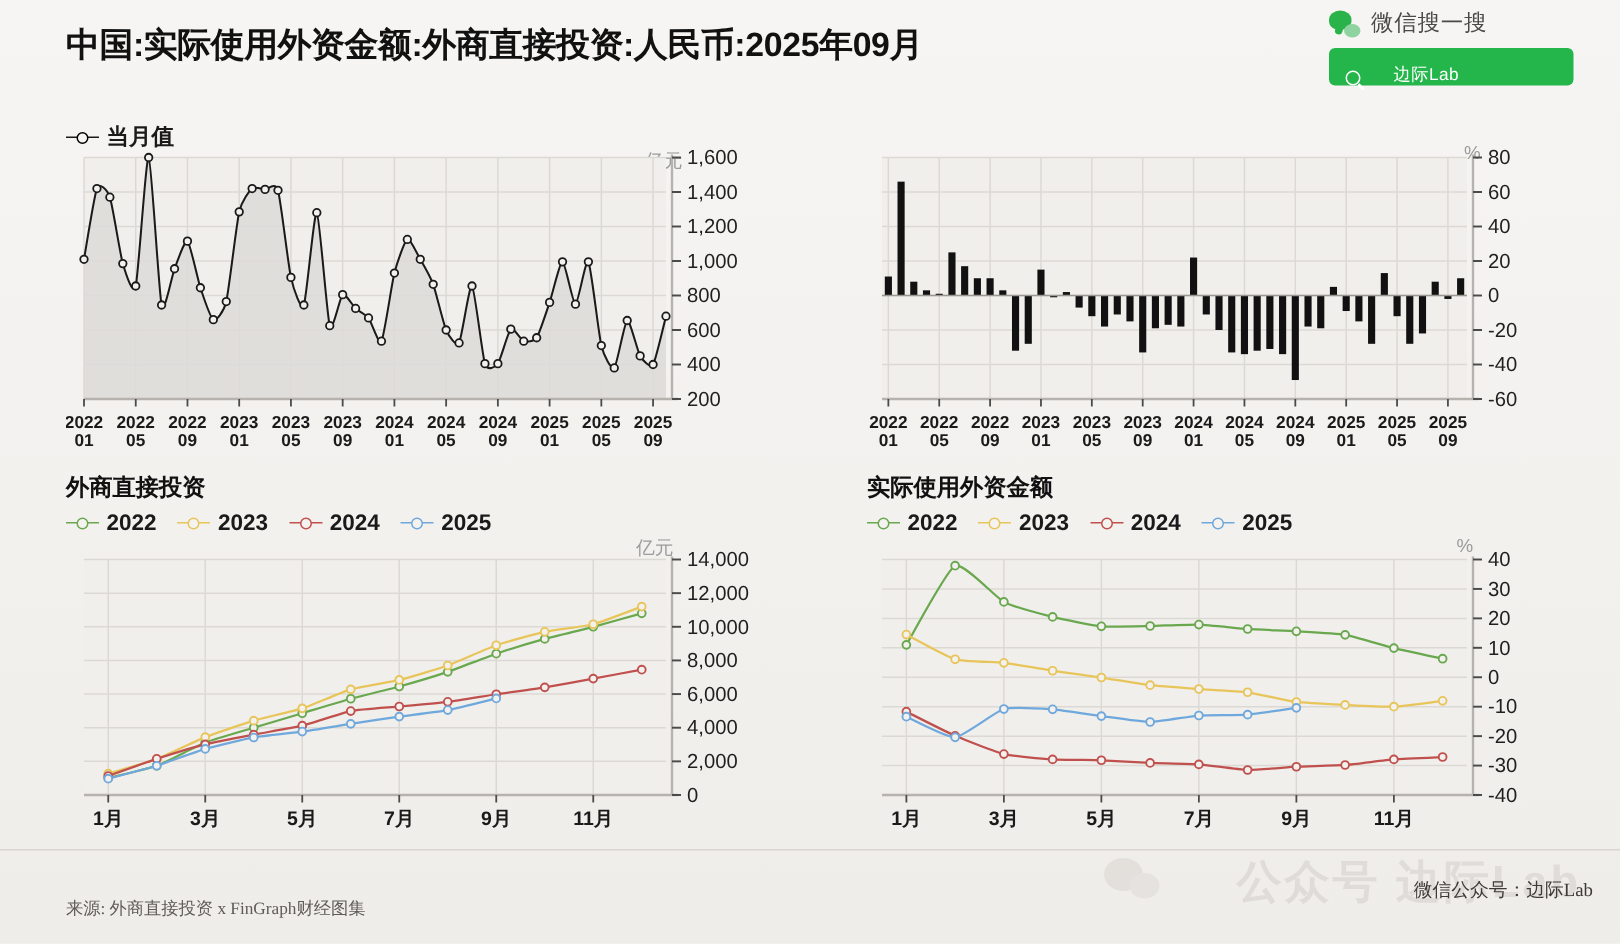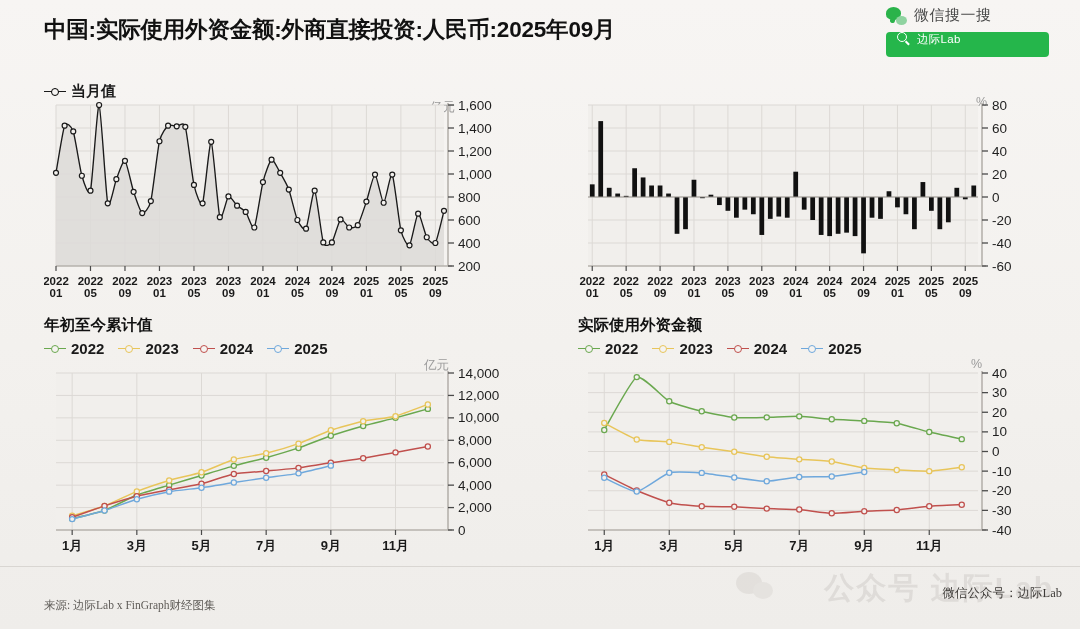--- a/index.html
+++ b/index.html
@@ -36,21 +36,21 @@
     background:#2ab34a; border-radius:50% 0 50% 50%; transform:rotate(15deg);
   }
   #wechat-logo .b2 {
     position:absolute; right:0px; bottom:0px; width:11px; height:9px;
     background:#8fd3a0; border-radius:50%;
   }
   #wechat-label { font-size:15px; color:#4a4a4a; letter-spacing:0.5px; white-space:nowrap;}
   #wechat-search {
     margin-top:7px; margin-left:14px; width:163px; height:25px;
     background:#25b64b; border-radius:4px;
-    display:flex; align-items:flex-start; gap:10px; padding-left:11px;
+    display:flex; align-items:flex-end; gap:22px; padding-left:11px;
   }
   #wechat-search .mag {
     width:10px; height:10px; border:1.6px solid #ffffff; border-radius:50%;
     position:relative; flex:none;
   }
   #wechat-search .mag:after {
     content:""; position:absolute; right:-4px; bottom:-3px; width:5px; height:1.6px;
     background:#fff; transform:rotate(45deg);
   }
   #wechat-search-text { color:#fff; font-size:11.5px; letter-spacing:0.3px;}
@@ -387,21 +387,21 @@
         <line x1="353.36956521739125" y1="188" x2="353.36956521739125" y2="193" stroke="#4a4a4a" stroke-width="1.2"></line>
         <text x="353.36956521739125" y="207" fill="#1a1a1a" font-size="11.5px" font-weight="bold" text-anchor="middle" font-family="&quot;Liberation Sans&quot;, sans-serif">2025</text>
         <text x="353.36956521739125" y="219" fill="#1a1a1a" font-size="11.5px" font-weight="bold" text-anchor="middle" font-family="&quot;Liberation Sans&quot;, sans-serif">05</text>
         <line x1="387.28260869565213" y1="188" x2="387.28260869565213" y2="193" stroke="#4a4a4a" stroke-width="1.2"></line>
         <text x="387.28260869565213" y="207" fill="#1a1a1a" font-size="11.5px" font-weight="bold" text-anchor="middle" font-family="&quot;Liberation Sans&quot;, sans-serif">2025</text>
         <text x="387.28260869565213" y="219" fill="#1a1a1a" font-size="11.5px" font-weight="bold" text-anchor="middle" font-family="&quot;Liberation Sans&quot;, sans-serif">09</text>
       </svg>
   </div>
 
   <div class="panel" id="panel-ytd-value" style="left:44px; top:315px; width:490px; height:245px;">
-    <div class="panel-title">年初至今累计值</div>
+    <div class="panel-title">外商直接投资</div>
     <div class="legend-row" id="legend-ytd-value">
         <div class="legend-item">
           <span class="lm">
             <span class="ln" style="background: rgb(106, 168, 79);"></span>
             <span class="dot" style="border-color: rgb(106, 168, 79); background: rgb(245, 243, 240);"></span>
           </span>
           <span class="lab">2022</span>
         </div>
         <div class="legend-item">
           <span class="lm">
@@ -657,16 +657,16 @@
   </div>
 
   <div id="footer-divider"></div>
   <div id="watermark">
     <div class="wm-bubbles">
       <div class="c1"></div>
         <div class="c2"></div>
     </div>
     <div class="wm-text">公众号  边际Lab</div>
   </div>
-  <div id="source-text">来源: 边际Lab x FinGraph财经图集</div>
+  <div id="source-text">来源: 外商直接投资 x FinGraph财经图集</div>
   <div id="wechat-footer">微信公众号：边际Lab</div>
 
 </div>
 
 </body></html>

